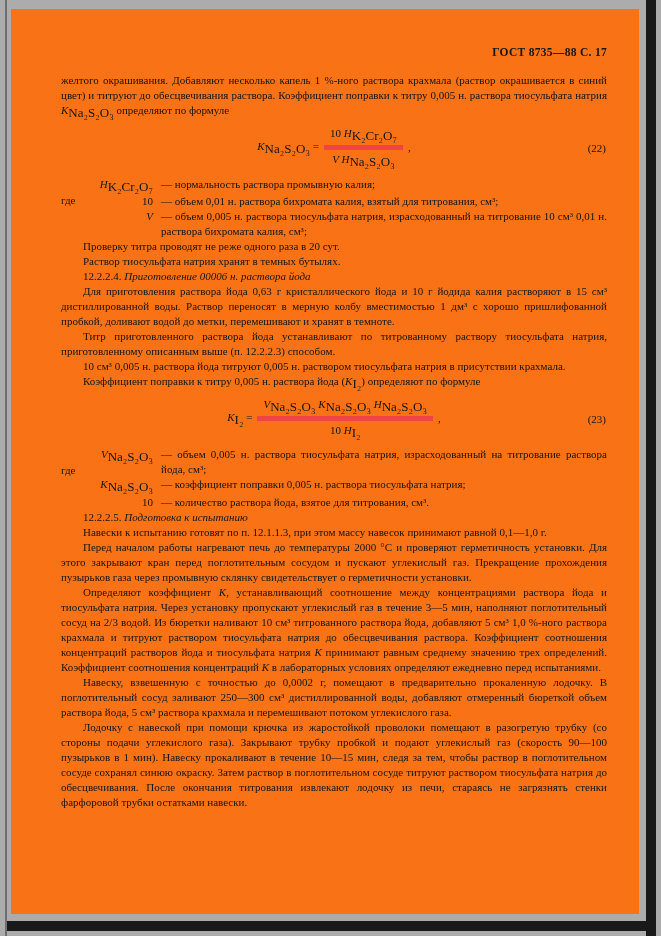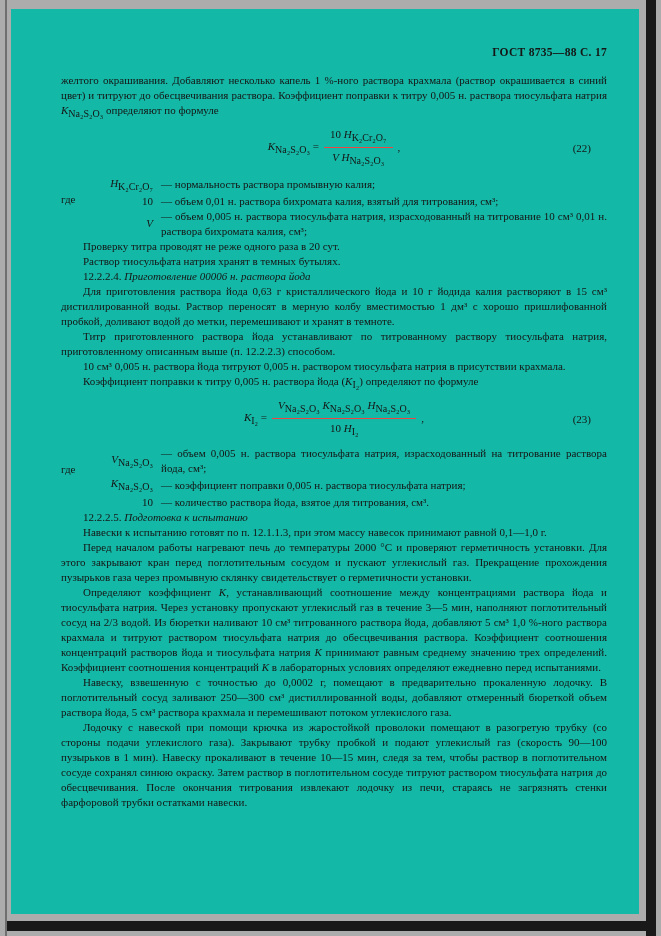--- a/index.html
+++ b/index.html
@@ -21,40 +21,40 @@
     position: absolute; right: 5px; top: 0; width: 10px; height: 100%;
     background: #191919;
   }
   .edge-bottom {
     position: absolute; left: 7px; right: 5px; bottom: 5px; height: 10px;
     background: #191919;
   }
   .page {
     position: absolute;
     left: 11px; top: 9px; right: 22px; bottom: 22px;
-    background: #14b8a6;
+    background: #f97316;
     color: #151515;
     font-size: 11px;
     line-height: 15px;
     padding: 36px 32px 18px 50px;
   }
 
   .header {
     text-align: right;
     font-weight: bold;
     font-size: 11.5px;
     letter-spacing: 0.3px;
     margin-bottom: 13px;
   }
 
   p.para { text-align: justify; text-indent: 22px; }
   p.no-indent { text-indent: 0; }
   .heading { text-indent: 22px; text-align: justify; }
 
-  sub { font-size: 10px; font-style: normal; letter-spacing: 0; }
+  sub { font-size: 13px; font-style: normal; letter-spacing: 0; }
   i { font-style: italic; }
 
   .formula-block {
     position: relative;
     display: flex;
     justify-content: center;
     align-items: center;
     margin: 6px 0 7px 0;
     min-height: 40px;
   }
@@ -63,27 +63,27 @@
     align-items: center;
     gap: 5px;
   }
   .frac {
     display: inline-flex;
     flex-direction: column;
     align-items: center;
     text-align: center;
     line-height: 14px;
   }
-  .frac .num { display: block; padding: 0 6px 2px 6px; border-bottom: 1px solid #ef4444; }
+  .frac .num { display: block; padding: 0 6px 2px 6px; border-bottom: 5px solid #ef4444; }
   .frac .den { display: block; padding: 2px 6px 0 6px; }
-  .eq-num { position: absolute; right: 16px; top: 50%; transform: translateY(-50%); }
+  .eq-num { position: absolute; right: 1px; top: 50%; transform: translateY(-50%); }
 
   .def-list { position: relative; }
   .where-label { position: absolute; left: 0; top: 16px; }
-  .def-row { display: flex; align-items: center; }
+  .def-row { display: flex; }
   .def-term { flex: 0 0 100px; text-align: right; padding-right: 8px; white-space: nowrap; }
   .def-text { flex: 1; text-align: justify; }
 </style>
 </head>
 <body>
 
 <div class="scan">
   <div class="edge-left"></div>
   <div class="edge-right"></div>
   <div class="edge-bottom"></div>

